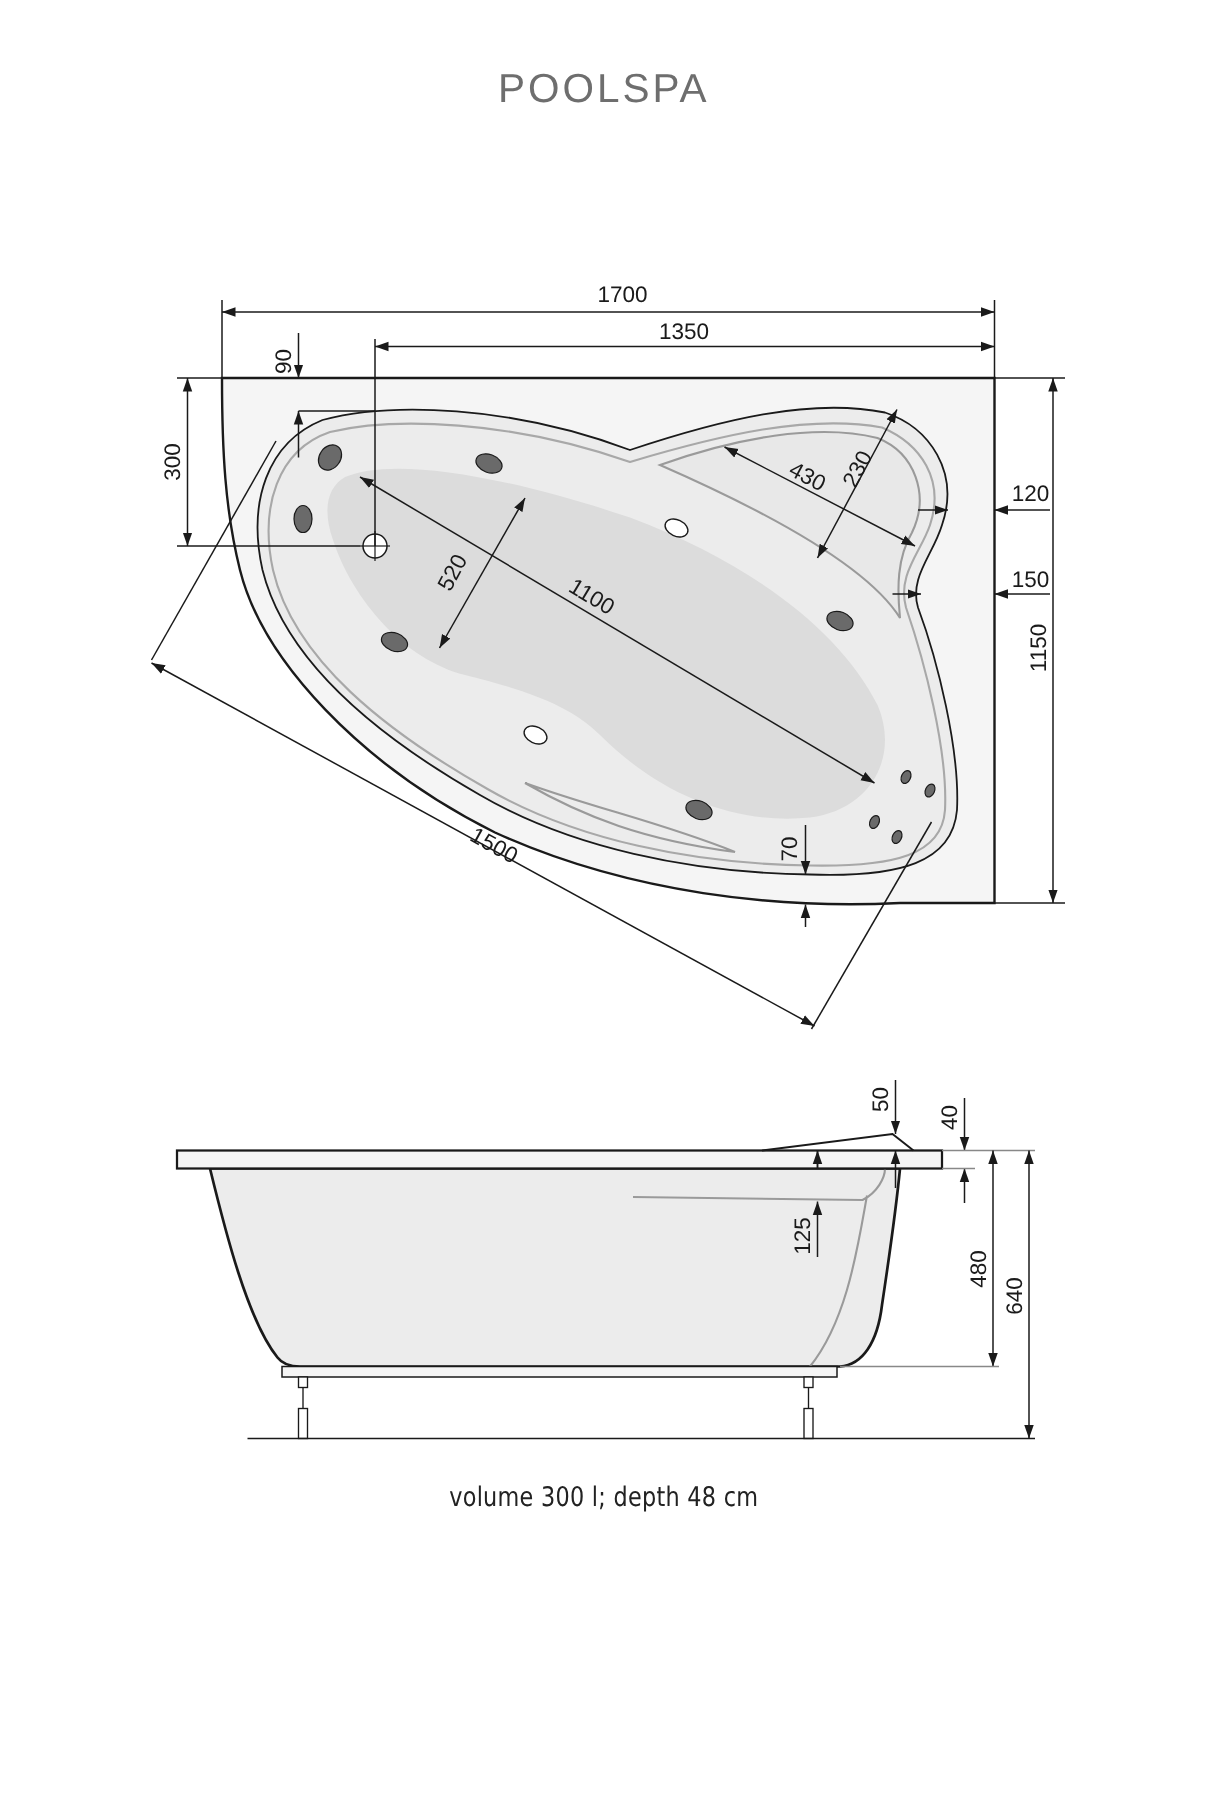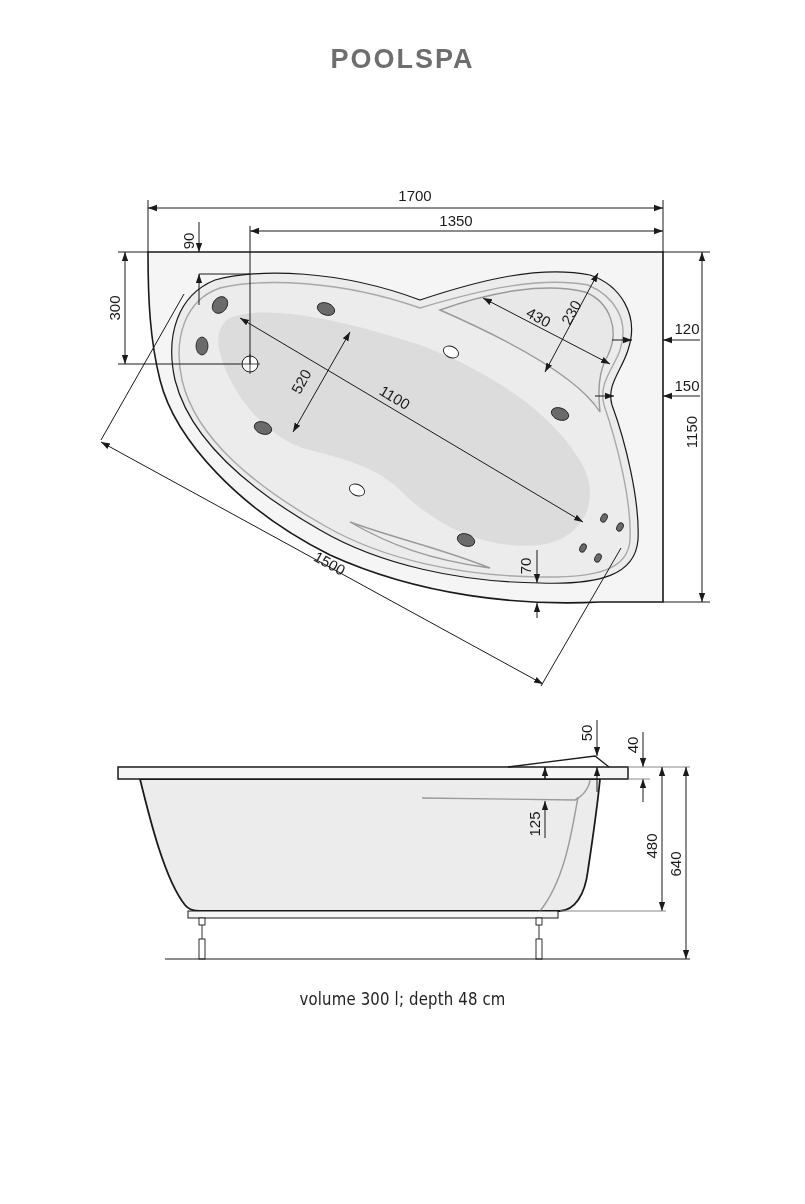--- a/index.html
+++ b/index.html
@@ -1,19 +1,19 @@
 <!DOCTYPE html>
 <html><head>
 <meta charset="utf-8">
 <style>
   html, body { margin: 0; padding: 0; background: #ffffff; }
   body { width: 805px; height: 1204px; position: relative; overflow: hidden;
          font-family: "Liberation Sans", "DejaVu Sans", sans-serif; }
   .brand { position: absolute; top: 44px; left: 0; width: 805px; text-align: center;
-           font-size: 27px; letter-spacing: 2px; color: #6e6e6e; font-weight: bold; }
+           font-size: 27px; letter-spacing: 2px; color: #6e6e6e; font-weight: normal; }
   svg.drawing { position: absolute; left: 0; top: 0; }
   .dim { font-family: "Liberation Sans", "DejaVu Sans", sans-serif; font-size: 15px; fill: #1a1a1a; }
   .caption { position: absolute; top: 988px; left: 0; width: 805px; text-align: center;
              font-family: "DejaVu Sans Condensed", "DejaVu Sans", sans-serif; font-size: 18px;
              color: #222; letter-spacing: 0.2px; transform: scaleX(0.92); }
 </style>
 </head>
 <body>
 
 <div class="brand">POOLSPA</div>

